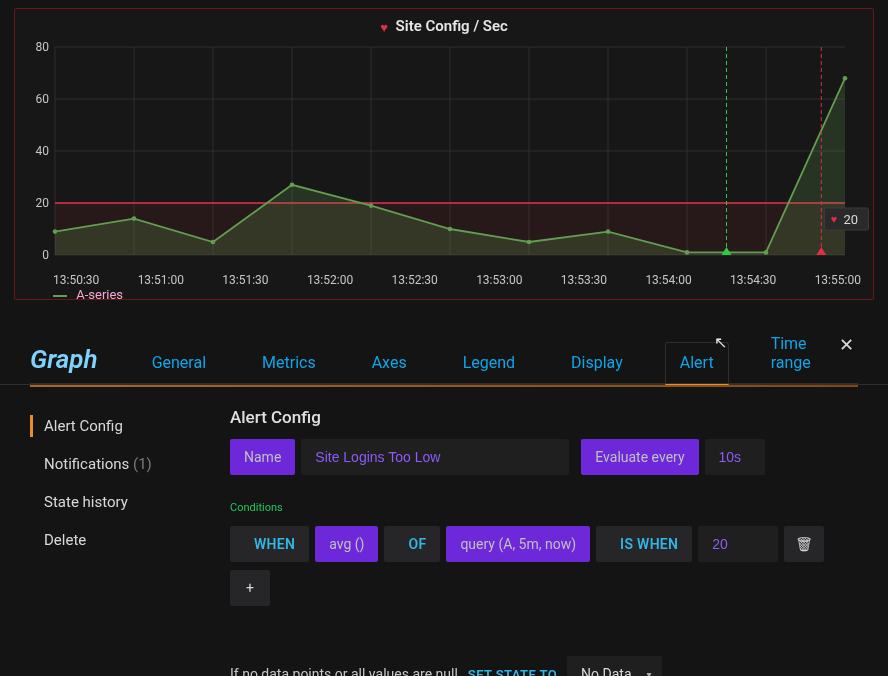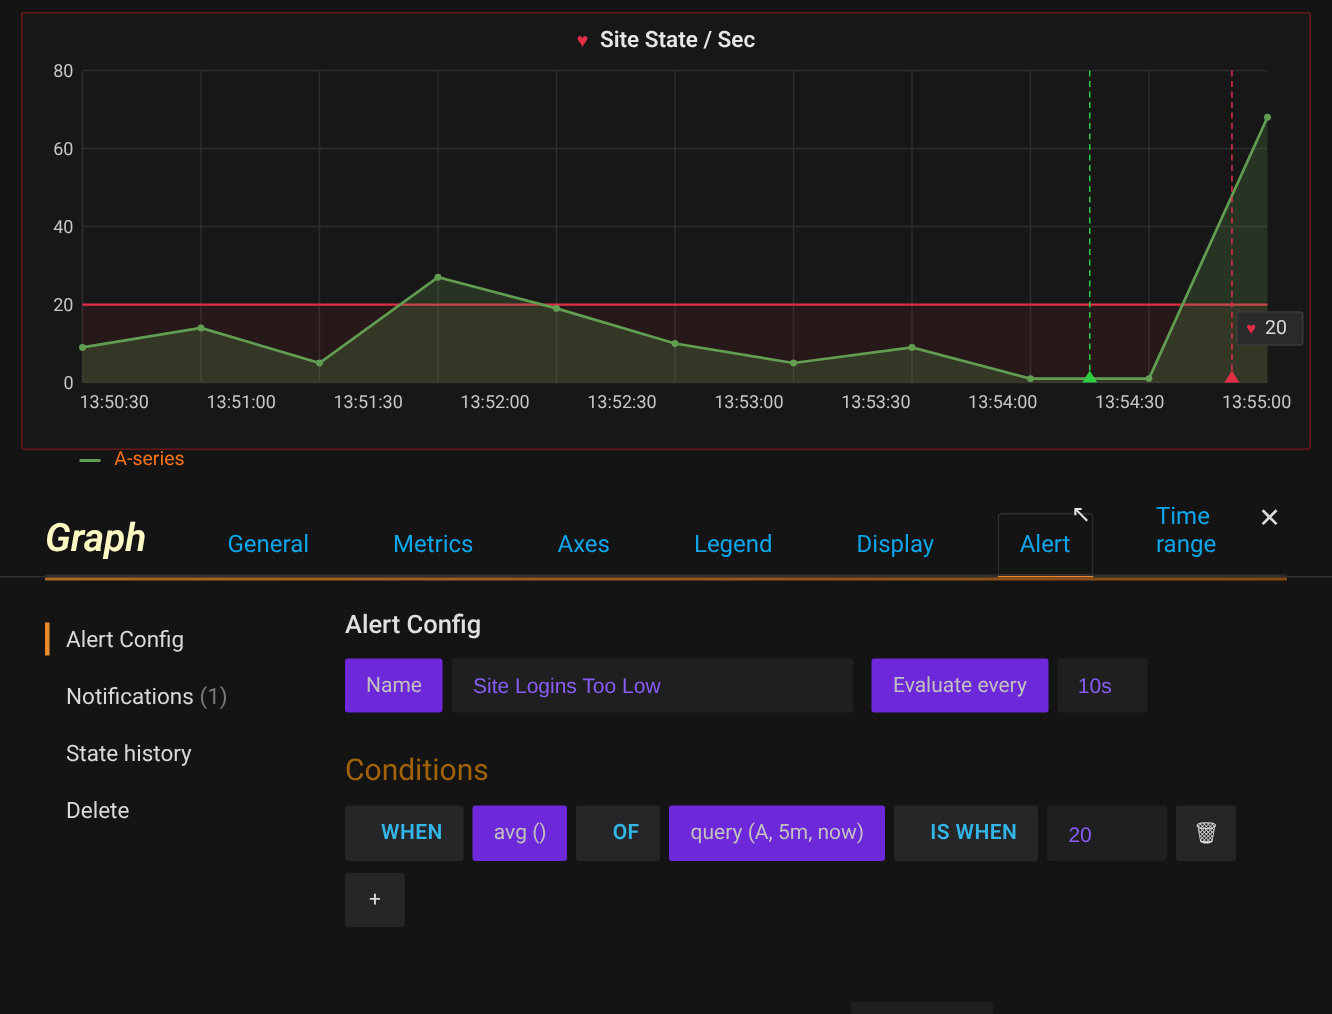--- a/index.html
+++ b/index.html
@@ -59,28 +59,28 @@
     align-items: center;
     gap: 6px;
     z-index: 5;
   }
   .threshold-badge .h { color:#e02f44; font-size:11px; }
   .x-axis {
     display: flex;
     justify-content: space-between;
     font-size: 12px;
     color: #c7c7c8;
+    margin-top: 12px;
+    padding: 0 2px 0 28px;
+  }
+  .legend-row {
     margin-top: 0;
-    padding: 0 2px 0 28px;
-  }
-  .legend-row {
-    margin-top: 24px;
     padding-left: 28px;
     font-size: 13px;
-    color: #f97316;
+    color: #f9a8d4;
   }
   .legend-swatch {
     display: inline-block;
     width: 14px;
     border-top: 2px solid #629e51;
     vertical-align: middle;
     margin-right: 6px;
   }
 
   
@@ -90,21 +90,21 @@
     padding: 24px 30px 0 30px;
     position: relative;
     border-bottom: 1px solid #2f2f2f;
     background: linear-gradient(to bottom, rgba(0,0,0,0) 0%, rgba(0,0,0,0) 96%, #ec8b2d 96%, #ec8b2d 100%);
     background: none;
   }
   .editor-title {
     font-style: italic;
     font-weight: 600;
     font-size: 26px;
-    color: #fef9c3;
+    color: #7dd3fc;
     margin-right: 40px;
     padding-bottom: 10px;
   }
   .tabs {
     display: flex;
     gap: 28px;
     align-items: flex-end;
     flex: 1;
   }
   .tab {
@@ -209,22 +209,22 @@
     width: 40px;
     text-align: center;
     padding: 10px 0;
     cursor: pointer;
   }
   .name-input { width: 268px; }
   .eval-label { margin-left: 6px; }
   .eval-input { width: 60px; }
 
   .cond-heading {
-    font-size: 20px;
-    color: #a16207;
+    font-size: 11px;
+    color: #22c55e;
     margin: 26px 0 12px 0;
   }
   .null-row {
     margin-top: 50px;
     display: flex;
     align-items: center;
     gap: 10px;
   }
   .null-text { color: #c7c7c8; font-size: 14px; }
   .setstate { color: #33b5e5; font-weight: 600; font-size: 13px; letter-spacing: 0.4px; }
@@ -252,21 +252,21 @@
     font-size: 16px;
     color: #e6e6e6;
   }
 </style>
 </head>
 <body>
 
 <div class="chart-panel">
   <div class="chart-title-row">
     <span class="heart-icon">♥</span>
-    <span>Site State / Sec</span>
+    <span>Site Config / Sec</span>
   </div>
 
   <div class="plot-area">
     <svg id="chart-svg" width="830" height="220">
         <line x1="30" y1="214" x2="820" y2="214" stroke="#2e2e2e" stroke-width="1"></line>
         <text x="24" y="218" text-anchor="end" fill="#c7c7c8" font-size="12">0</text>
         <line x1="30" y1="162" x2="820" y2="162" stroke="#2e2e2e" stroke-width="1"></line>
         <text x="24" y="166" text-anchor="end" fill="#c7c7c8" font-size="12">20</text>
         <line x1="30" y1="110" x2="820" y2="110" stroke="#2e2e2e" stroke-width="1"></line>
         <text x="24" y="114" text-anchor="end" fill="#c7c7c8" font-size="12">40</text>

